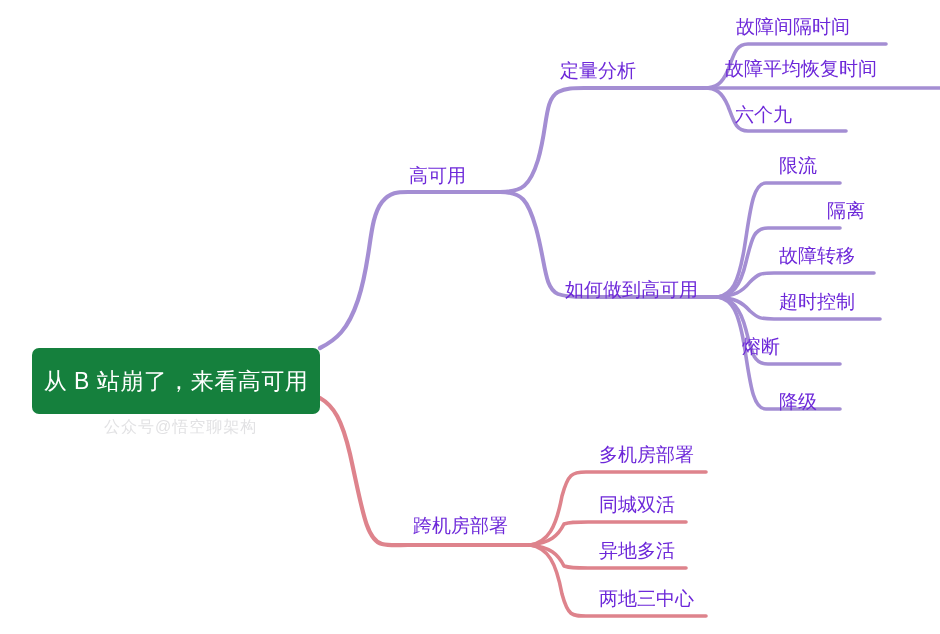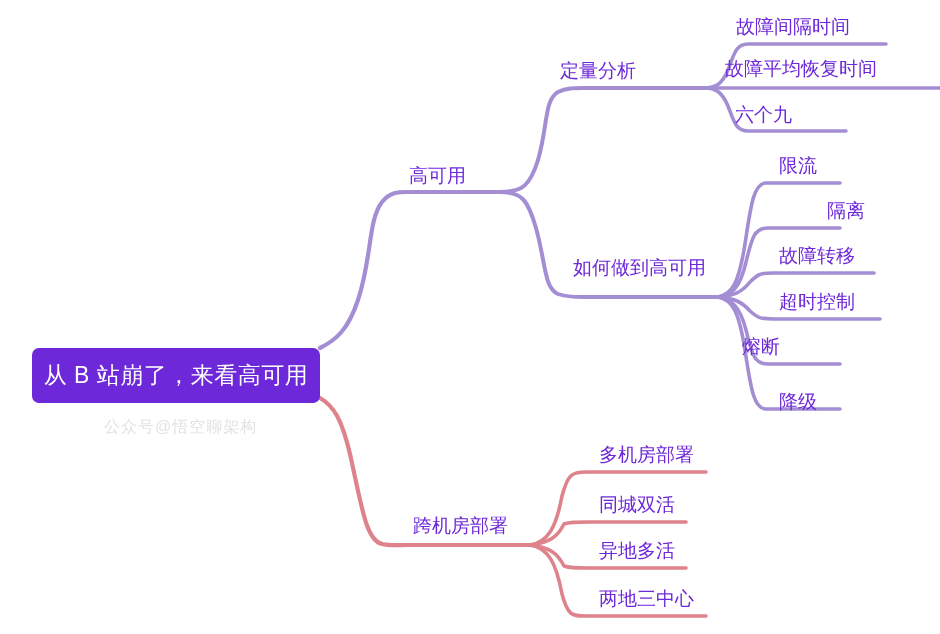--- a/index.html
+++ b/index.html
@@ -27,22 +27,22 @@
   .branch-path {
     fill: none;
     stroke-linecap: round;
     stroke-linejoin: round;
   }
   .root-node {
     position: absolute;
     left: 32px;
     top: 348px;
     width: 288px;
-    height: 55px;
-    background: #6d28d9;
+    height: 66px;
+    background: #15803d;
     border-radius: 7px;
     display: flex;
     align-items: center;
     justify-content: center;
     box-sizing: border-box;
   }
   .root-node-label {
     color: #ffffff;
     font-size: 23px;
     letter-spacing: 0.5px;
@@ -103,21 +103,21 @@
   </div>
 
   <div class="watermark">公众号@悟空聊架构</div>
 
   <div class="node-label" style="left:409px; top:166px;">高可用</div>
 
   <div class="node-label" style="left:413px; top:516px;">跨机房部署</div>
 
   <div class="node-label" style="left:560px; top:61px;">定量分析</div>
 
-  <div class="node-label" style="left:565px; top:258px;margin-left:8px;">如何做到高可用</div>
+  <div class="node-label" style="left:565px; top:280px;">如何做到高可用</div>
 
   <div class="node-label" style="left:736px; top:17px;">故障间隔时间</div>
 
   <div class="node-label" style="left:725px; top:61px;font-family:Liberation Mono, monospace;">故障平均恢复时间</div>
 
   <div class="node-label" style="left:735px; top:105px;">六个九</div>
 
   <div class="node-label" style="left:779px; top:156px;">限流</div>
 
   <div class="node-label" style="left:779px; top:201px;margin-left:48px;">隔离</div>

